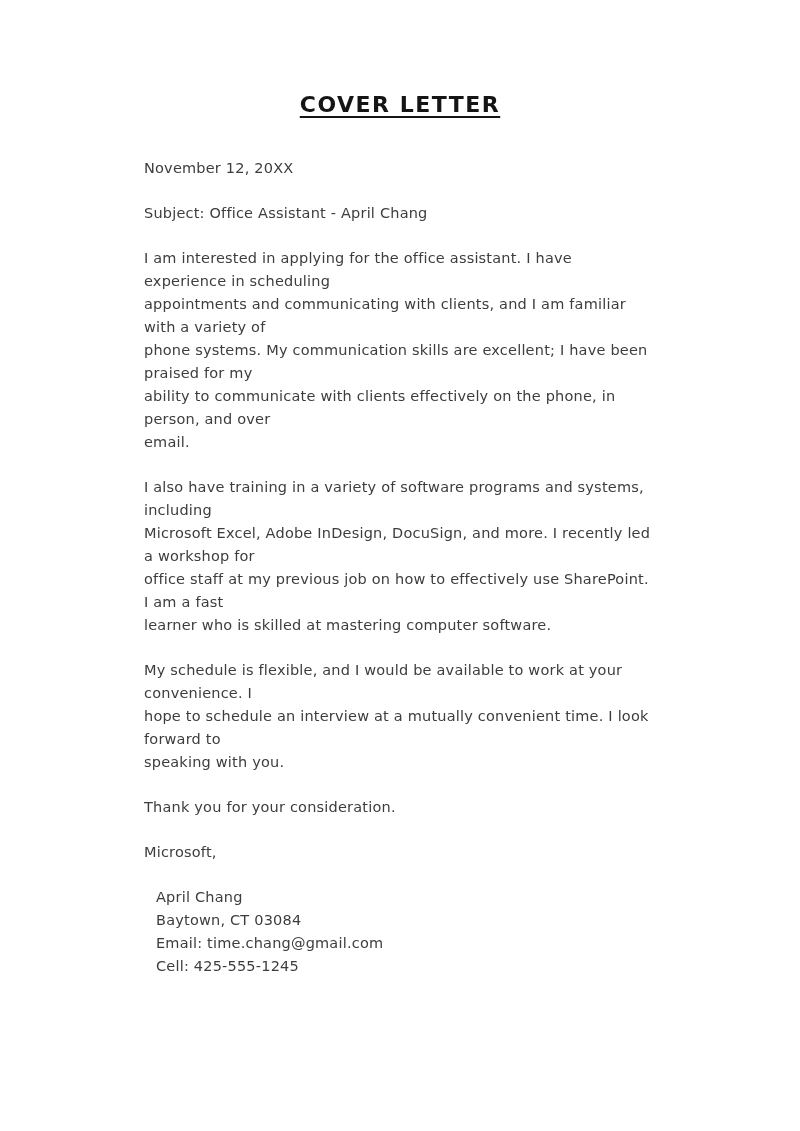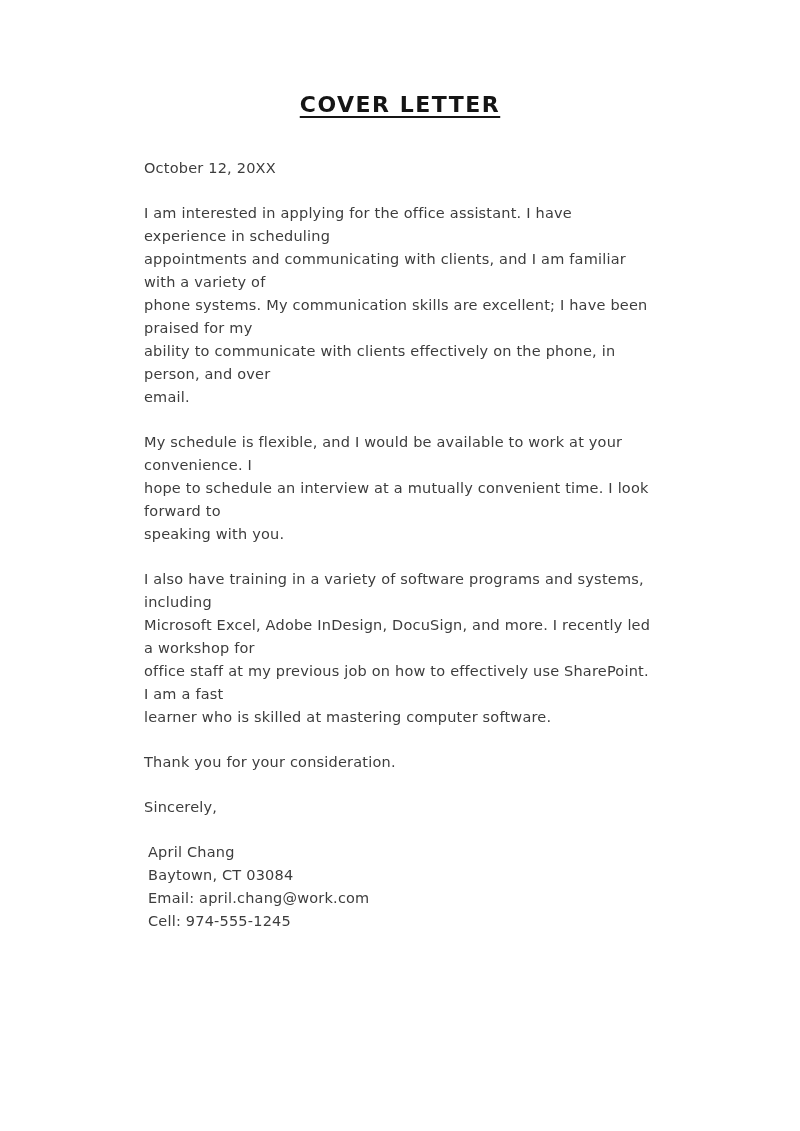--- a/index.html
+++ b/index.html
@@ -31,57 +31,58 @@
     text-underline-offset: 4px;
     margin: 0 0 40px 0;
   }
   .block {
     line-height: 23px;
     margin: 0 0 22px 0;
     white-space: pre-line;
   }
   .sig-block {
     line-height: 23px;
-    margin: 4px;
+    margin: 12px;
   }
   .sig-line {
     line-height: 23px;
     white-space: pre-line;
   }
 </style>
 </head>
 <body>
 
 <div class="page">
 
   <h1 class="title">COVER LETTER</h1>
 
-  <p class="block">October 12, 20XX</p>
+  <p class="block">November 12, 20XX</p>
 
+  <p class="block">Subject: Office Assistant - April Chang</p>
 
 
   <p class="block">I am interested in applying for the office assistant. I have experience in scheduling
 appointments and communicating with clients, and I am familiar with a variety of
 phone systems. My communication skills are excellent; I have been praised for my
 ability to communicate with clients effectively on the phone, in person, and over
 email.</p>
 
-  <p class="block">My schedule is flexible, and I would be available to work at your convenience. I
-hope to schedule an interview at a mutually convenient time. I look forward to
-speaking with you.</p>
-
   <p class="block">I also have training in a variety of software programs and systems, including
 Microsoft Excel, Adobe InDesign, DocuSign, and more. I recently led a workshop for
 office staff at my previous job on how to effectively use SharePoint. I am a fast
 learner who is skilled at mastering computer software.</p>
 
+  <p class="block">My schedule is flexible, and I would be available to work at your convenience. I
+hope to schedule an interview at a mutually convenient time. I look forward to
+speaking with you.</p>
+
   <p class="block">Thank you for your consideration.</p>
 
-  <p class="block">Sincerely,</p>
+  <p class="block">Microsoft,</p>
 
   <div class="sig-block">
     <div class="sig-line">April Chang</div>
     <div class="sig-line">Baytown, CT 03084</div>
-    <div class="sig-line">Email: april.chang@work.com</div>
-    <div class="sig-line">Cell: 974-555-1245</div>
+    <div class="sig-line">Email: time.chang@gmail.com</div>
+    <div class="sig-line">Cell: 425-555-1245</div>
   </div>
 
 </div>
 
 </body></html>

